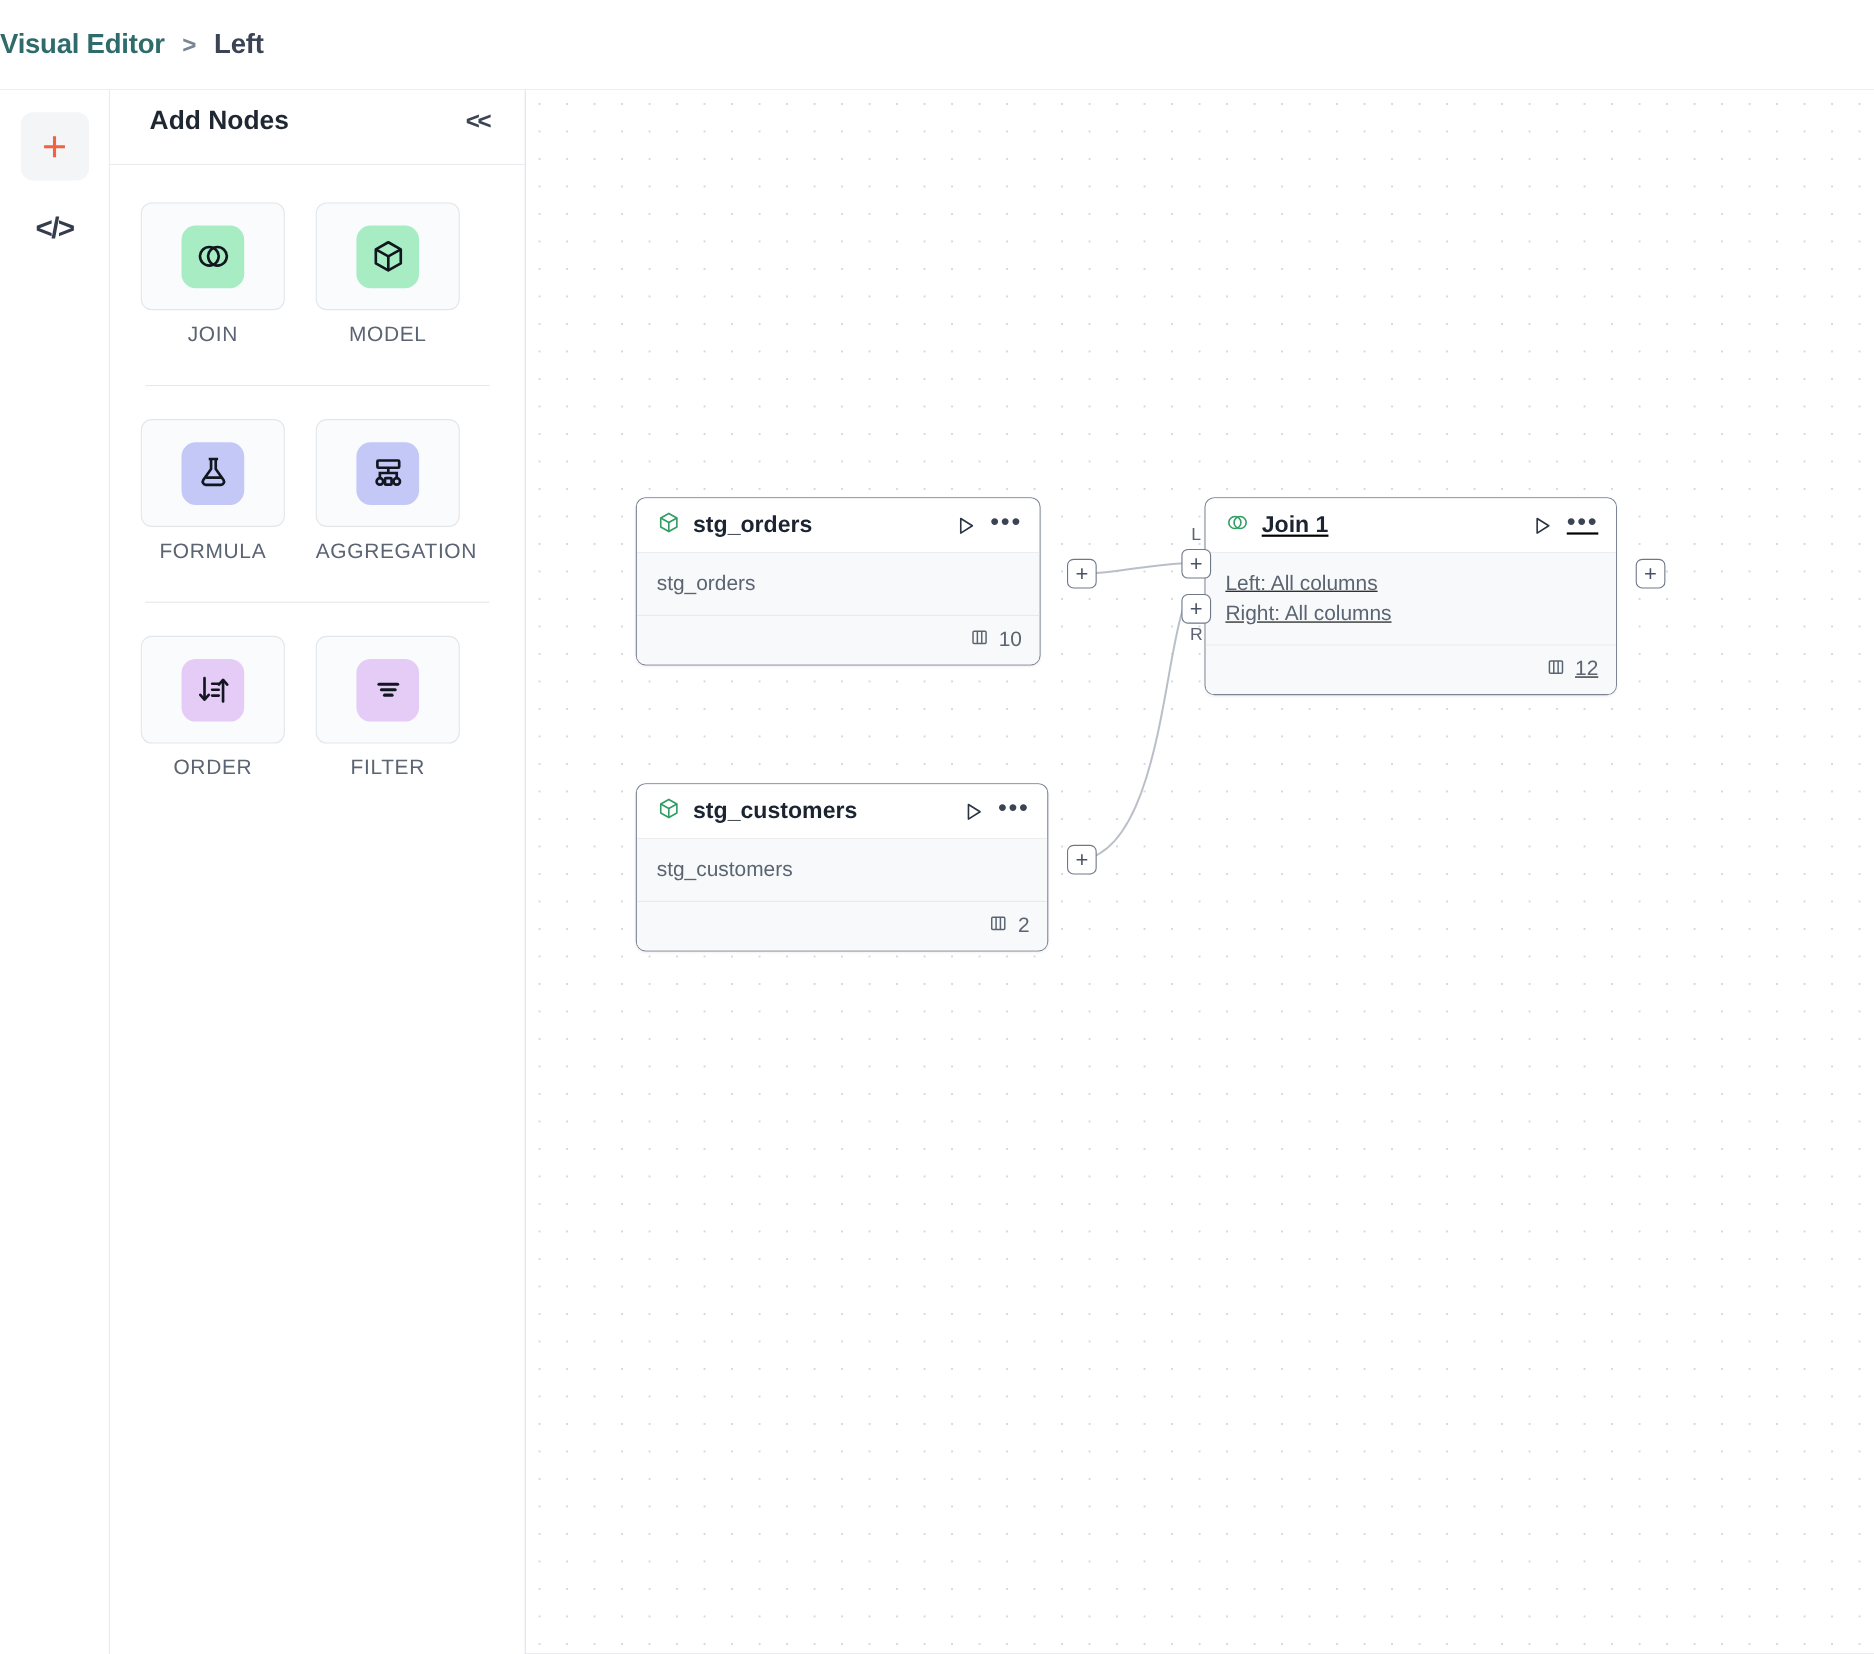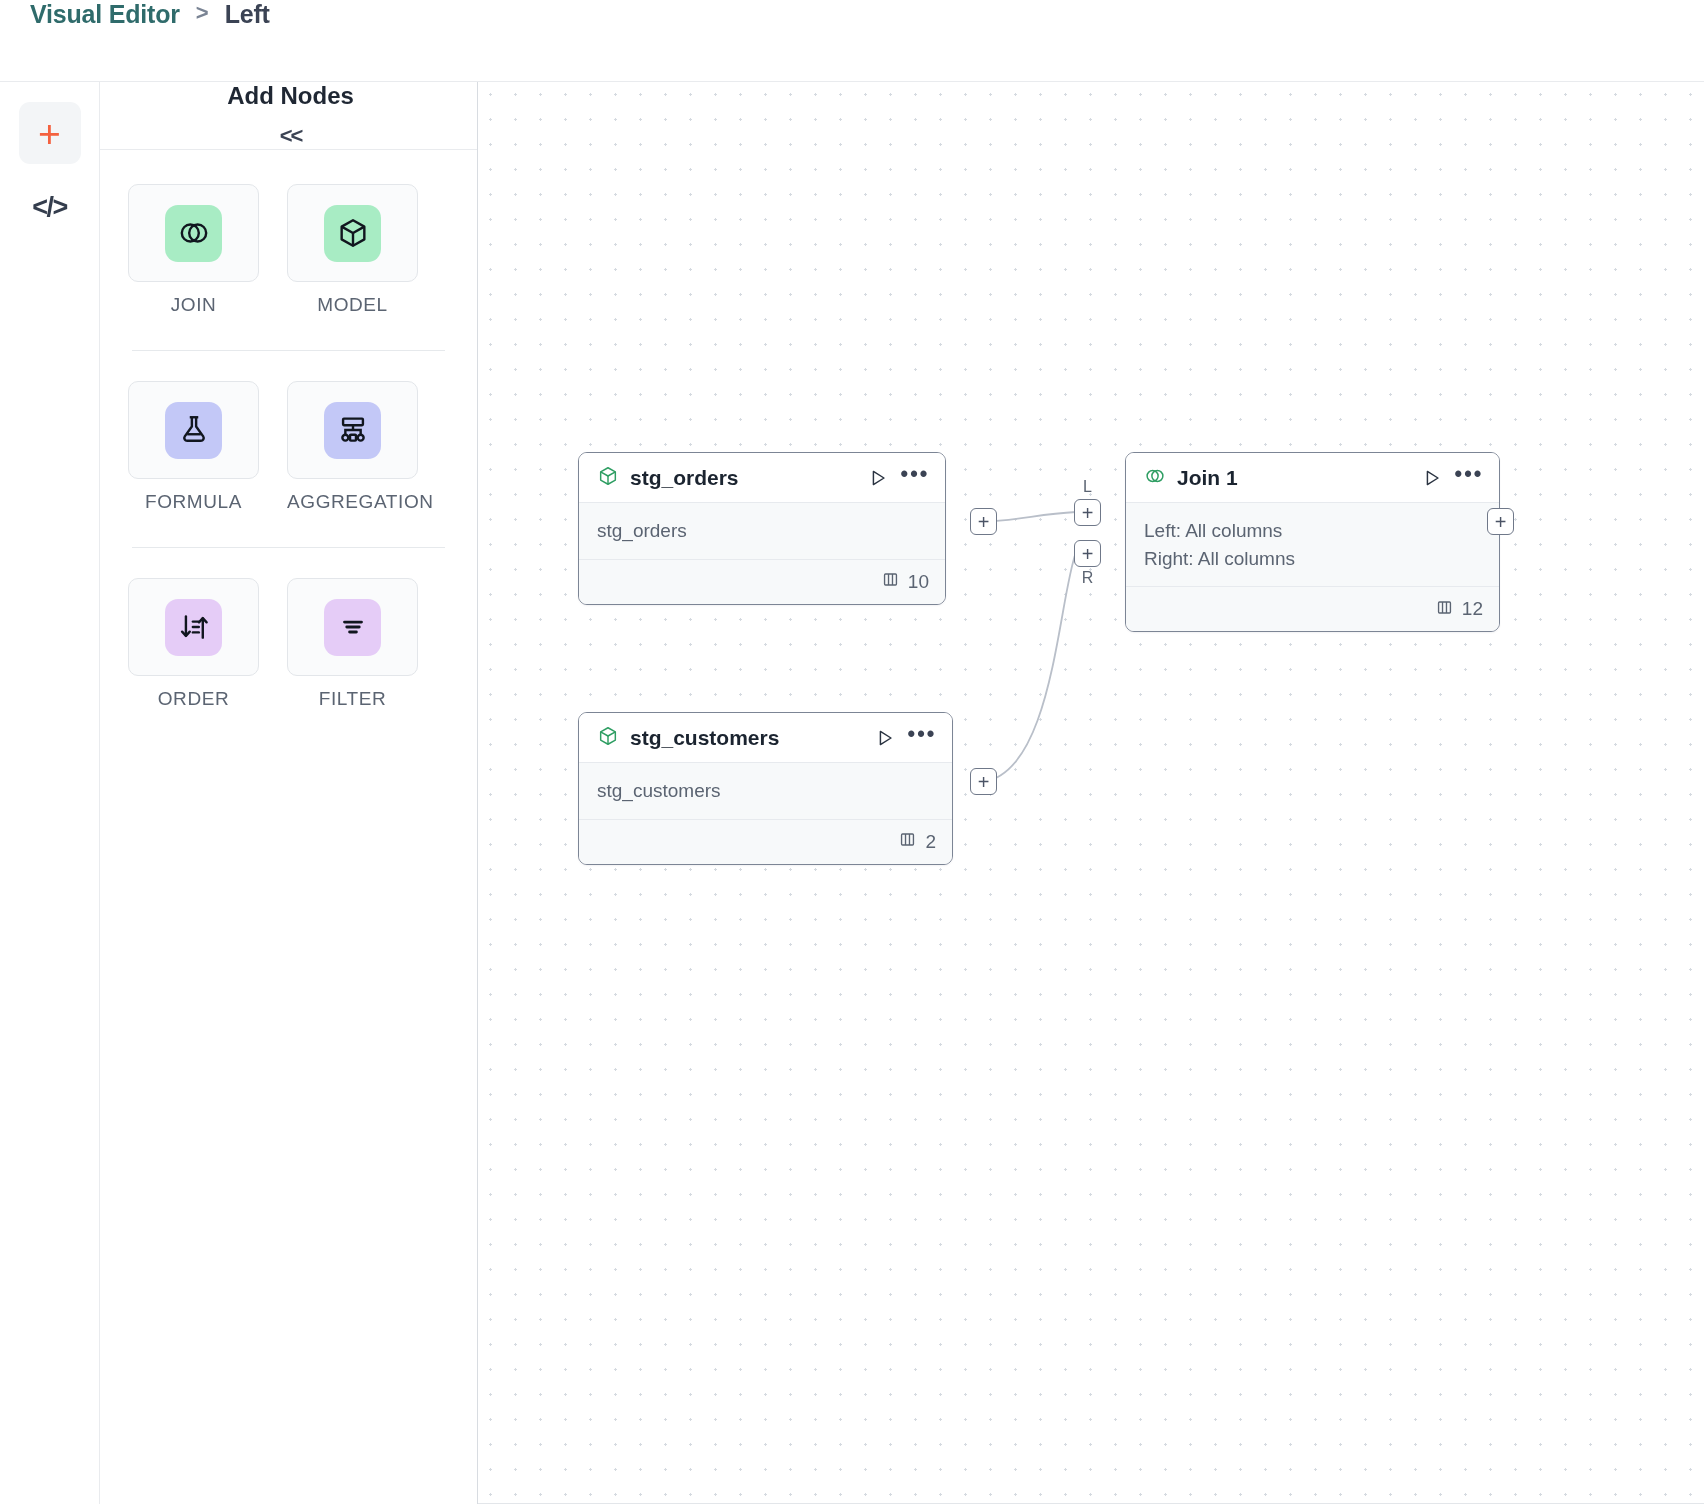--- a/index.html
+++ b/index.html
@@ -7,21 +7,21 @@
     width: 1704px; height: 1504px;
     font-family: "Liberation Sans", sans-serif;
     background: #ffffff;
     overflow: hidden;
   }
 
   
   .header {
     height: 82px;
     display: flex;
-    padding-left: 30px;
+    align-items: center;
     background: #ffffff;
     border-bottom: 1px solid #e9ebee;
   }
   .crumb-root {
     font-size: 25px; font-weight: bold; color: #2f6b6b;
     letter-spacing: -0.2px;
   }
   .crumb-sep { font-size: 22px; color: #7a8494; margin: 0 16px; font-weight: 600; }
   .crumb-leaf { font-size: 25px; font-weight: bold; color: #3b4354; letter-spacing: -0.2px; }
 
@@ -48,23 +48,22 @@
   
   .palette {
     width: 378px;
     background: #ffffff;
     border-right: 1px solid #d8dce1;
     display: flex; flex-direction: column;
     flex-shrink: 0;
   }
   .palette-head {
     height: 68px; display: flex; align-items: center; justify-content: space-between;
-    padding: 0 32px 0 36px;
+    padding: 0 32px 12px 36px;
     border-bottom: 1px solid #e9ebee;
-    flex-direction: column;
   }
   .palette-title { font-size: 24px; font-weight: bold; color: #1f2733; }
   .collapse { font-size: 22px; color: #3b4354; font-weight: 600; letter-spacing: -2px; }
 
   .palette-body { padding: 34px 28px 0 28px; flex: 1; }
   .pal-grid { display: flex; flex-wrap: wrap; gap: 0 28px; }
   .pal-item { width: 131px; margin-bottom: 26px; }
   .pal-tile {
     width: 131px; height: 98px;
     border: 1px solid #e3e6ea; border-radius: 10px;
@@ -333,21 +332,21 @@
             <rect x="4.5" y="5" width="15" height="14" rx="1.2"></rect>
             <path d="M9.5 5 V19"></path>
               <path d="M14.5 5 V19"></path>
           </svg>
         </span>
         <span class="node-count">2</span>
       </div>
     </div>
     <div class="port" style="left:492px; top:686px;">+</div>
 
-    <div class="node" style="left:647px; top:370px; width:375px;">
+    <div class="node" style="left:617px; top:370px; width:375px;text-decoration:underline;">
       <div class="node-head">
         <span>
           <svg width="22" height="22" viewBox="0 0 24 24" fill="none" stroke="#2f9e63" stroke-width="1.6">
             <circle cx="9.4" cy="12" r="6"></circle>
               <circle cx="14.6" cy="12" r="6"></circle>
           </svg>
         </span>
         <span class="node-title">Join 1</span>
         <span class="node-run">
           <svg width="22" height="22" viewBox="0 0 24 24" fill="none" stroke="#2b3442" stroke-width="1.6" stroke-linejoin="round">

